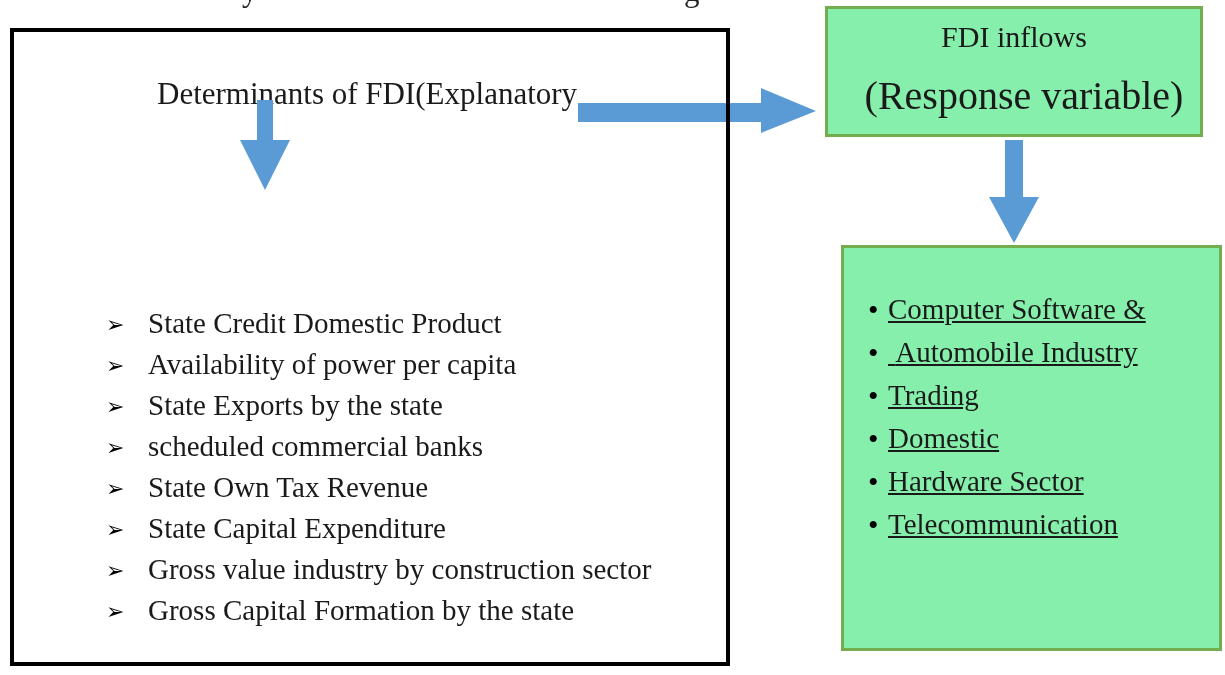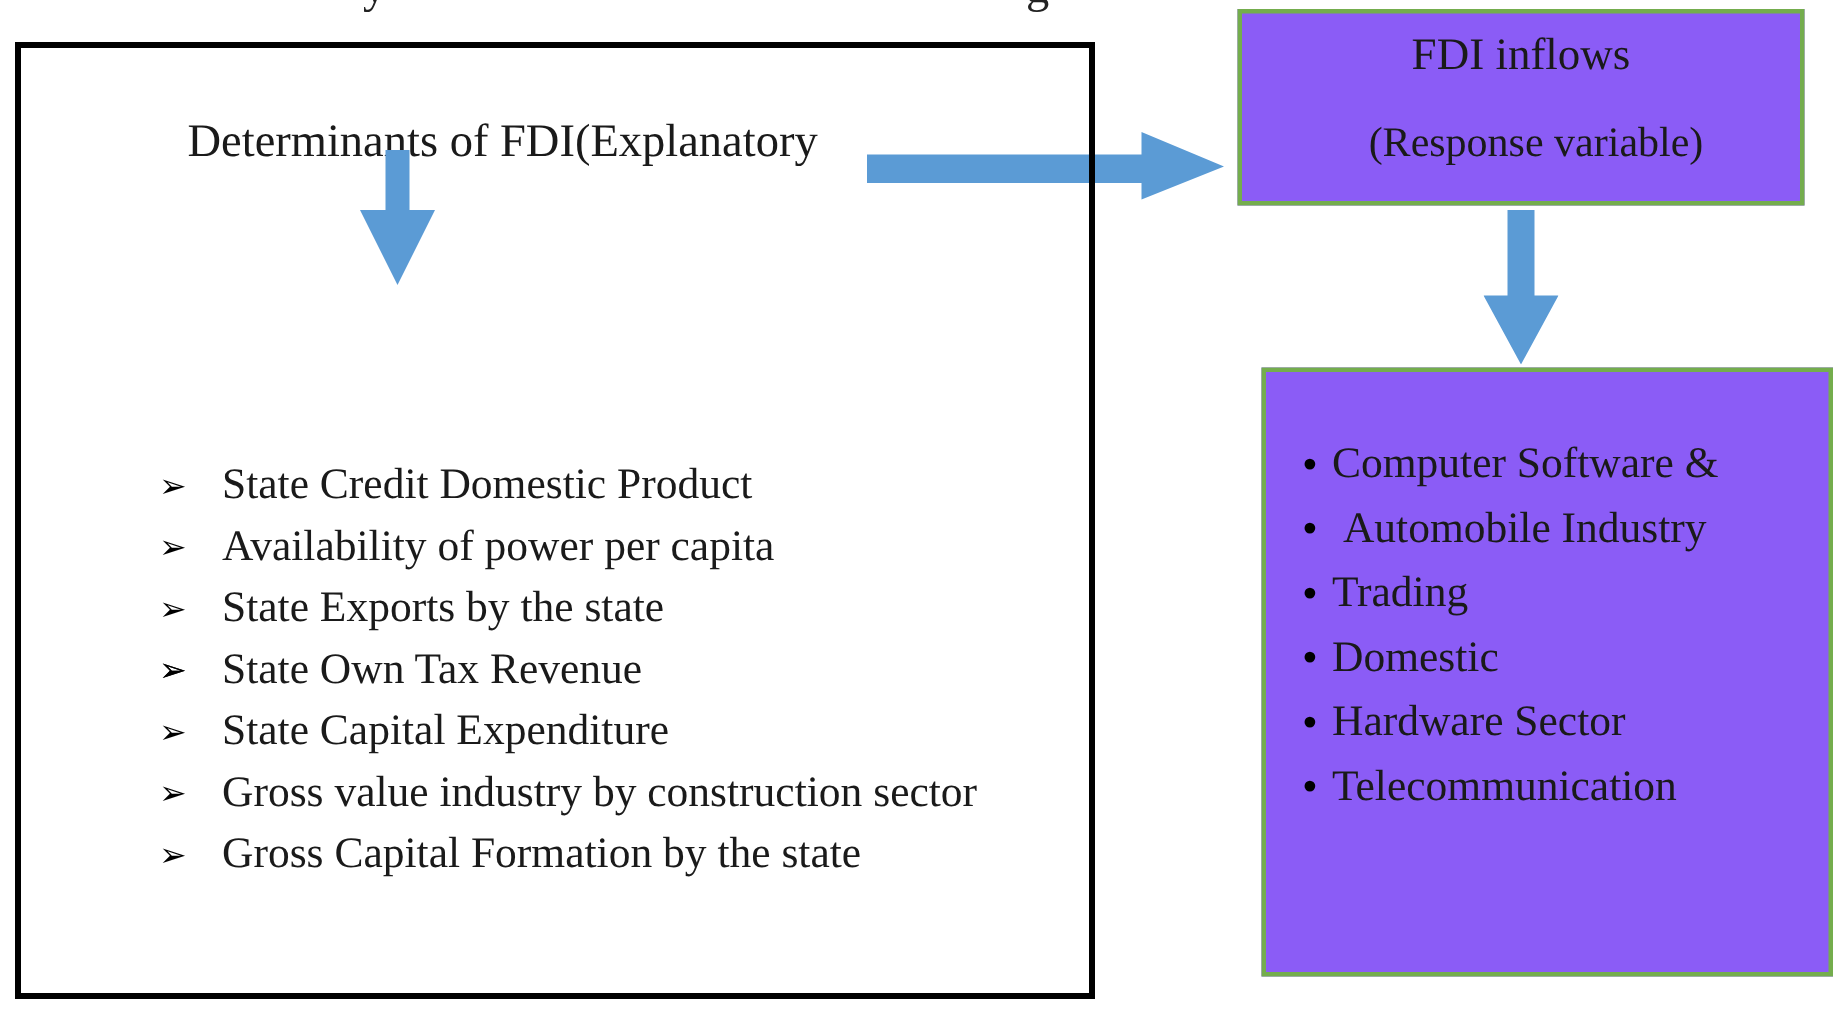--- a/index.html
+++ b/index.html
@@ -19,46 +19,46 @@
   .top-clip span{position:absolute;top:-25px;font-size:31px;line-height:31px;color:#222;}
   .frag-y{left:242px;}
   .frag-g{left:684px;}
 
   
   .det-box{
     position:absolute;left:10px;top:28px;width:720px;height:638px;
     border:4px solid var(--box-border-black);box-sizing:border-box;background:#fff;
   }
   .det-title{position:absolute;left:36px;top:46px;width:620px;font-size:31px;line-height:31px;}
-  .det-title .t1{margin-left:75px;}
+  .det-title .t1{margin-left:107px;}
   .det-title .t2{margin-left:0;}
 
   .det-list{position:absolute;left:92px;top:271px;width:612px;list-style:none;margin:0;padding:0;}
   .det-list li{position:relative;padding-left:42px;font-size:29px;line-height:41px;}
   .det-list .bullet{
     position:absolute;left:0;top:1px;font-family:"DejaVu Sans",sans-serif;
     font-size:22px;line-height:41px;color:#000;
   }
   .cont:empty{display:none;}
 
   
   .arrow{position:absolute;color:var(--arrow-blue);z-index:5;}
   .border-overlay{position:absolute;left:726px;top:86px;width:4px;height:50px;background:var(--box-border-black);z-index:6;}
 
   
-  .green-box{position:absolute;border:3px solid var(--box-green);box-sizing:border-box;background:#8b5cf6;}
+  .green-box{position:absolute;border:3px solid var(--box-green);box-sizing:border-box;background:#86efac;}
   .fdi-box{left:825px;top:6px;width:378px;height:131px;text-align:center;}
   .fdi-box .l1{margin-top:10px;font-size:30px;line-height:36px;}
-  .fdi-box .l2{margin-top:23px;font-size:28px;line-height:36px;padding-left:20px;}
+  .fdi-box .l2{margin-top:23px;font-size:40px;line-height:36px;padding-left:20px;}
 
   .sectors-box{left:841px;top:245px;width:381px;height:406px;}
   .sector-list{list-style:none;margin:0;padding:40px 8px 0 44px;}
   .sector-list li{position:relative;font-size:29px;line-height:43px;}
   .sector-list .bullet{position:absolute;left:-20px;top:0;font-size:30px;line-height:43px;color:#000;}
-  .sector-list .ln{white-space:pre-wrap;display:block;}
+  .sector-list .ln{white-space:pre-wrap;display:block;text-decoration:underline;}
 </style>
 </head>
 <body>
 
 <div class="top-clip">
   <span class="frag-y">y</span>
   <span class="frag-g">g</span>
 </div>
 
 <div class="det-box">
@@ -76,20 +76,21 @@
       <div>Availability of power per capita</div>
 
     </li>
     <li>
       <span class="bullet">➢</span>
       <div>State Exports by the state</div>
 
     </li>
     <li>
       <span class="bullet">➢</span>
+      <div class="cont">scheduled commercial banks</div>
     </li>
     <li>
       <span class="bullet">➢</span>
       <div>State Own Tax Revenue</div>
 
     </li>
     <li>
       <span class="bullet">➢</span>
       <div>State Capital Expenditure</div>
 

